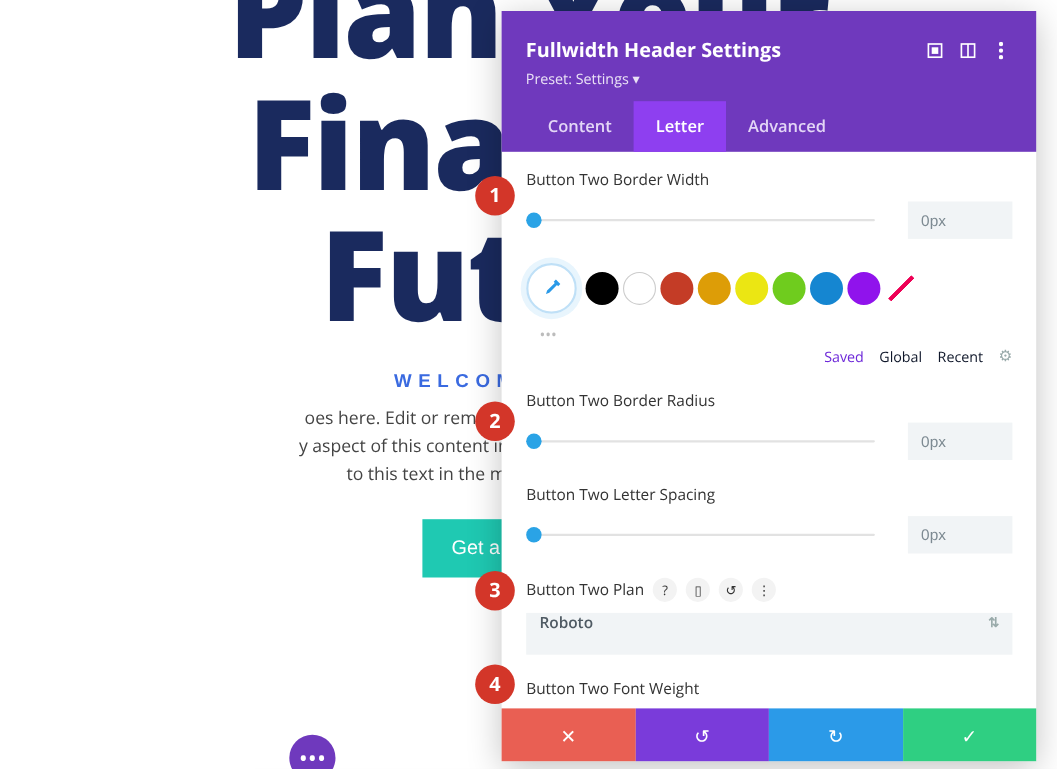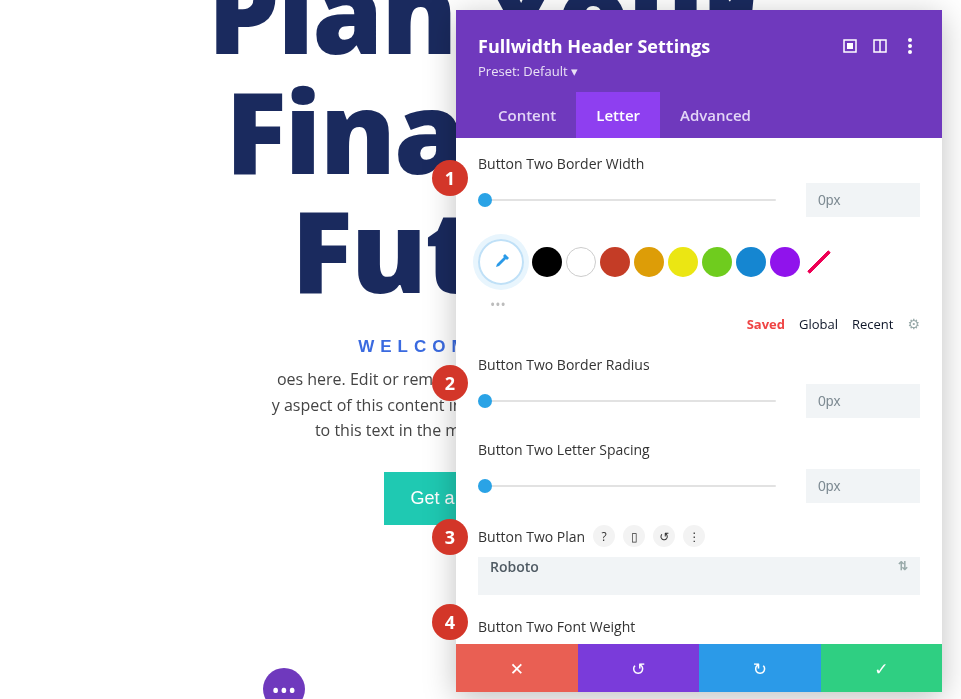--- a/index.html
+++ b/index.html
@@ -85,37 +85,37 @@
   .chip-icon {
     width:22px; height:22px; border-radius:50%; background:#f3f3f3;
     display:flex; align-items:center; justify-content:center; font-size:12px;
     cursor:pointer; color:#333;
   }
   .slider-row { display:flex; align-items:center; gap:30px; }
   .slider { flex:1; position:relative; height:14px; }
   .slider-track { position:absolute; left:0; right:0; top:6px; height:2px; background:#e2e2e2; border-radius:2px; }
   .slider-thumb { position:absolute; left:0; top:0; width:14px; height:14px; border-radius:50%; background:#2aa3e6; }
   .slider-val {
-    width:114px; height:34px; background:#f1f4f6; color:#7d8a92;
+    width:95px; height:34px; background:#f1f4f6; color:#7d8a92;
     border:none; padding:12px 12px; font-size:14px;
   }
   .swatch-row { display:flex; align-items:center; gap:4px; margin-bottom:10px;}
   .eyedrop {
     width:46px; height:46px; border-radius:50%; border:2px solid #bfe0f7;
     display:flex; align-items:center; justify-content:center; color:#2a9ae8;
     box-shadow:0 0 0 5px #e8f5fd; margin-right:4px;
   }
   .swatch { width:30px; height:30px; border-radius:50%; cursor:pointer; }
   .sw-black{background:#000;} .sw-white{background:#fff;border:1px solid #ccc;}
   .sw-red{background:#c43c26;} .sw-amber{background:#dd9d07;} .sw-yellow{background:#ebe613;}
   .sw-green{background:#6fcc1e;} .sw-blue{background:#1586d1;} .sw-purple{background:#9013ec;}
   .sw-none{background:linear-gradient(135deg,#fff 45%,#e05 46%,#e05 54%,#fff 55%);}
   .more-opts { color:#bcbcbc; font-size:14px; margin-left:12px;}
   .pref-row { display:flex; justify-content:flex-end; gap:14px; font-size:13px; align-items:center;}
-  .pref-saved { color:#ef4444; font-weight:700; }
+  .pref-saved { color:#6d28d9; font-weight:400; }
   .pref-gray { color:#0f172a;}
   .gear { color:#9aa; font-size:14px; }
   .select {
     width:100%; height:38px; background:#f1f4f6; border:none; padding:0 12px;
     font-size:14px; font-weight:600; color:#4f5a63; display:flex; 
     justify-content:space-between;
   }
   .select .caret { color:#9aa; font-size:12px;}
   .footer { display:flex; height:48px; }
   .fbtn { flex:1; display:flex; align-items:center; justify-content:center; color:#fff; font-size:17px; cursor:pointer;}
@@ -172,21 +172,21 @@
           </svg>
       </div>
       <div class="head-icon">
         <svg width="4" height="16" viewBox="0 0 4 16">
             <circle cx="2" cy="2" r="2" fill="#fff"></circle>
             <circle cx="2" cy="8" r="2" fill="#fff"></circle>
             <circle cx="2" cy="14" r="2" fill="#fff"></circle>
           </svg>
       </div>
     </div>
-    <div class="preset"><span>Preset: Default</span> ▾</div>
+    <div class="preset"><span>Preset: Settings</span> ▾</div>
     <div class="tabs">
       <div class="tab">Content</div>
       <div class="tab active">Letter</div>
       <div class="tab">Advanced</div>
     </div>
   </div>
 
   <div class="panel-body">
     <div class="group">
       <div class="group-label">Button Two Border Width</div>

